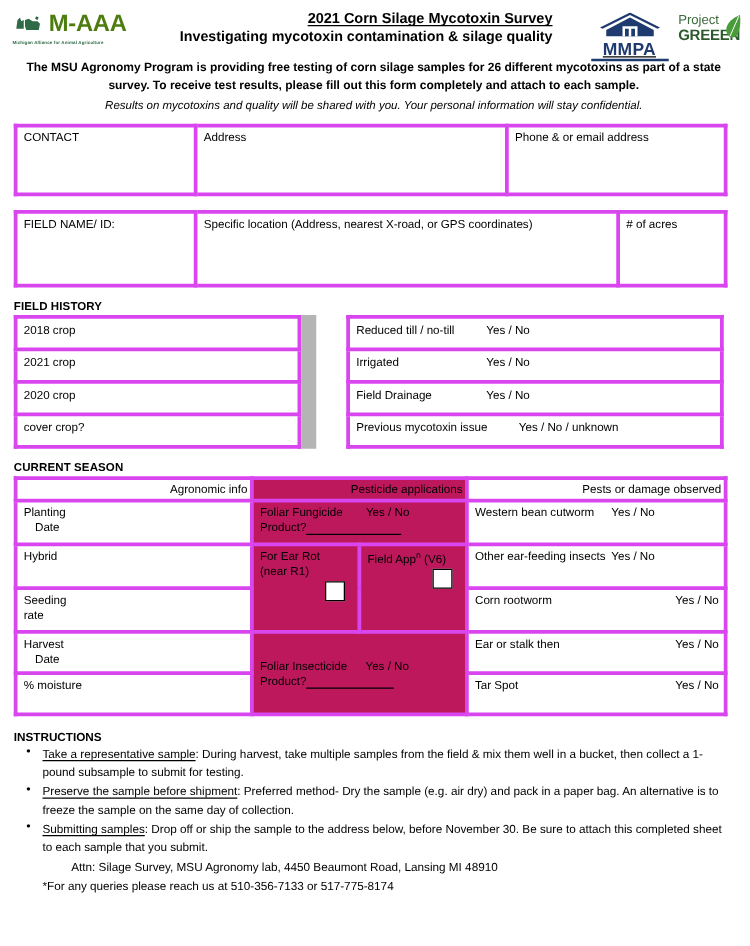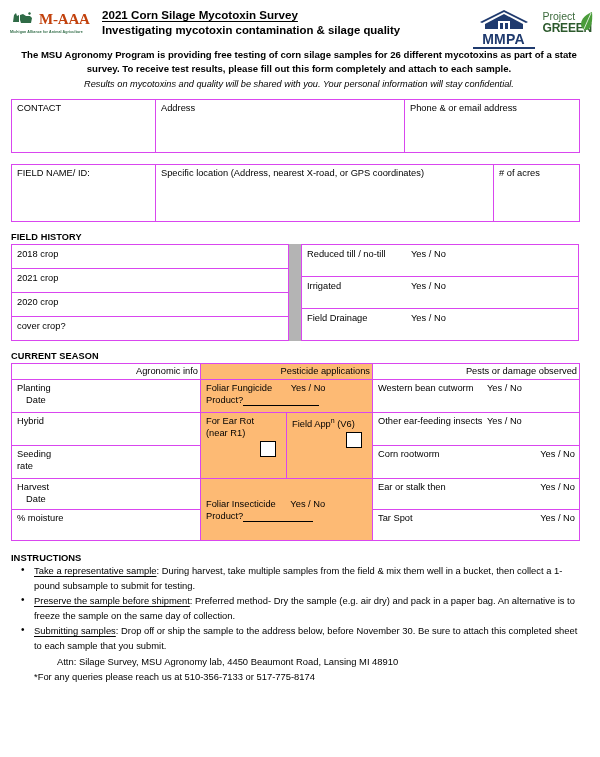--- a/index.html
+++ b/index.html
@@ -40,37 +40,37 @@
     display: flex;
     align-items: center;
     gap: 3px;
   }
   .mi-shape {
     width: 26px;
     height: 20px;
     position: relative;
   }
   .maaa-text {
-    font-size: 15px;
-    font-weight: 700;
-    color: #c2410c;
+    font-size: 19px;
+    font-weight: 700;
+    color: #4d7c0f;
     letter-spacing: -0.2px;
-    font-family: Liberation Serif, serif;
+    font-family: Liberation Sans, sans-serif;
   }
   .maaa-sub {
     font-size: 3.6px;
     color: #2f6b46;
     letter-spacing: 0.1px;
     margin-top: 1px;
     white-space: nowrap;
     font-weight: 600;
   }
   .title-block {
     flex: 1 1 auto;
-    text-align: left;
+    text-align: right;
     padding-top: 1px;
   }
   .doc-title {
     font-size: 11.6px;
     font-weight: 700;
     text-decoration: underline;
     text-underline-offset: 2px;
     line-height: 15px;
     white-space: nowrap;
   }
@@ -84,20 +84,21 @@
     flex: 0 0 150px;
     display: flex;
     align-items: flex-start;
     justify-content: flex-end;
     gap: 8px;
     padding-top: 4px;
   }
   .mmpa {
     width: 62px;
     text-align: center;
+    text-decoration: underline;
   }
   .mmpa-text {
     font-size: 14px;
     font-weight: 700;
     color: #1f3a6e;
     letter-spacing: 0.2px;
     line-height: 14px;
     border-bottom: 2px solid #1f3a6e;
     padding-bottom: 1px;
   }
@@ -139,21 +140,21 @@
     line-height: 14px;
     padding-top: 2px;
   }
 
   
   table {
     border-collapse: collapse;
     table-layout: fixed;
   }
   td {
-    border: 1px solid #d946ef;
+    border: 3px solid #d946ef;
     vertical-align: top;
     padding: 2px 4px 2px 5px;
     font-size: 9.3px;
     line-height: 12px;
   }
 
   .tbl-contact {
     width: 568px;
     margin: 8px 0 0 11px;
   }
@@ -170,23 +171,23 @@
     font-weight: 700;
     margin: 10px 0 2px 11px;
     letter-spacing: 0.1px;
   }
 
   .history-wrap {
     display: flex;
     margin-left: 11px;
     width: 568px;
   }
-  .tbl-hist-l { width: 278px; }
+  .tbl-hist-l { width: 230px; }
   .hist-gap { width: 12px; background: #b4b4b4; }
-  .tbl-hist-r { width: 278px; flex: 1 1 auto; }
+  .tbl-hist-r { width: 278px; flex: 1 1 auto; margin-left: 24px; }
   .tbl-hist-l td, .tbl-hist-r td {
     height: 17px;
     padding: 3px 4px 3px 5px;
   }
   .yn-pad { display: inline-block; min-width: 104px; }
   .yn-pad2 { display: inline-block; min-width: 130px; }
 
   
   .tbl-season {
     width: 568px;
@@ -194,21 +195,21 @@
   }
   .tbl-season td {
     padding: 2px 4px 2px 5px;
   }
   .col-head {
     text-align: right;
     font-size: 9.3px;
     height: 13px;
     padding: 1px 2px !important;
   }
-  .shade { background: #fdba74; }
+  .shade { background: #be185d; }
   .pest-yn { float: right; }
   .blank-line {
     display: inline-block;
     border-bottom: 1px solid #000;
     width: 76px;
     height: 9px;
     vertical-align: bottom;
   }
   .blank-line-2 {
     display: inline-block;
@@ -382,20 +383,25 @@
       <tr>
         <td>
           <span class="yn-pad">Irrigated</span><span>Yes / No</span>
         </td>
       </tr>
       <tr>
         <td>
           <span class="yn-pad">Field Drainage</span><span>Yes / No</span>
         </td>
       </tr>
+      <tr>
+        <td>
+          <span class="yn-pad2">Previous mycotoxin issue</span><span>Yes / No / unknown</span>
+        </td>
+      </tr>
     </tbody>
       </table>
   </div>
 
   <div class="sec-head">CURRENT SEASON</div>
   <table class="tbl-season">
     <colgroup>
       <col style="width:189px">
       <col style="width:86px">
       <col style="width:86px">

